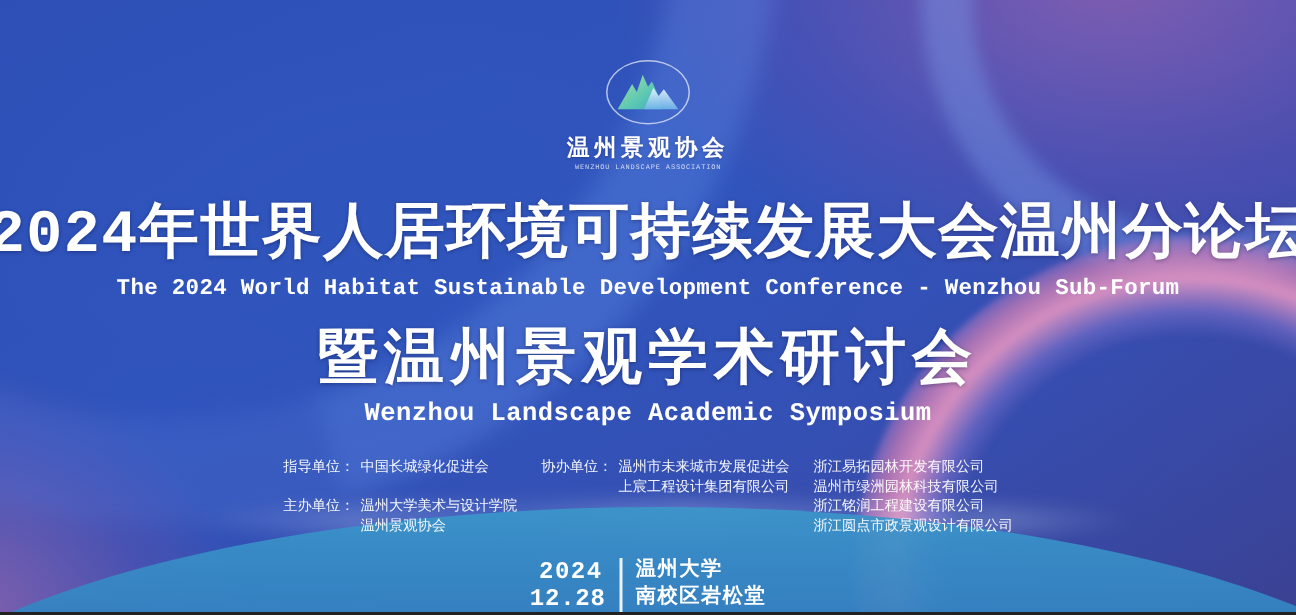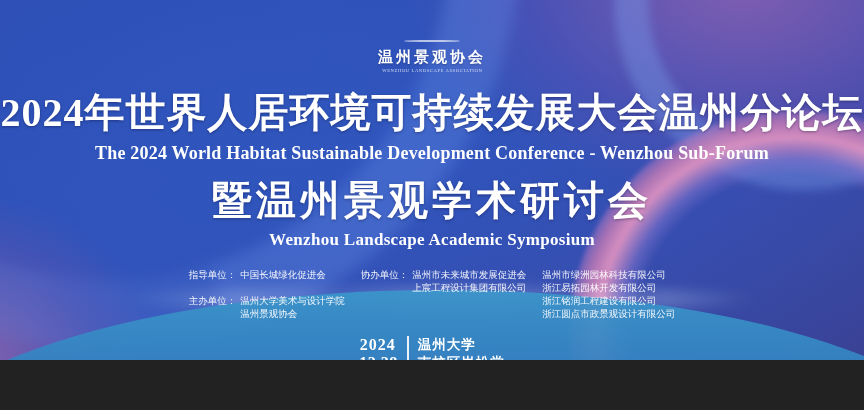--- a/index.html
+++ b/index.html
@@ -1,21 +1,21 @@
 <!DOCTYPE html>
 <html><head>
 <meta charset="utf-8">
 <style>
   html, body { margin: 0; padding: 0; background: #222; }
   * { box-sizing: border-box; }
   .stage {
     position: relative;
-    width: 864px; height: 360px;
+    width: 864px; height: 408px;
     overflow: hidden;
-    font-family: Liberation Serif, serif;
+    font-family: Liberation Mono, monospace;
     background:
       radial-gradient(480px 300px at 86% -4%, rgba(196,104,170,0.55), rgba(130,80,170,0.30) 45%, rgba(130,80,170,0) 70%),
       radial-gradient(260px 240px at -3% 102%, rgba(216,116,164,0.50), rgba(150,85,160,0.22) 48%, rgba(150,85,160,0) 72%),
       radial-gradient(900px 520px at 32% 38%, rgba(48,86,190,0.9), rgba(48,86,190,0) 80%),
       linear-gradient(158deg, #2b4ab0 0%, #2e50b8 42%, #3a49a8 70%, #3a4192 100%);
     color: #fff;
   }
   
   .swoosh-tl {
     position: absolute; left: -300px; top: -470px;
@@ -85,21 +85,21 @@
     transform: scale(0.58); transform-origin: top center;
   }
   .title-zh {
     margin: 8px 0 0 0;
     font-size: 40px; font-weight: 900; letter-spacing: 1px;
     text-shadow: 0 1px 3px rgba(0,0,40,0.35);
     white-space: nowrap;
   }
   .title-en {
     margin-top: 3px;
-    font-size: 18px; font-weight: 700; letter-spacing: 0.2px;
+    font-size: 15px; font-weight: 700; letter-spacing: 0.2px;
     white-space: nowrap;
   }
   .sub-zh {
     margin: 9px 0 0 0;
     font-size: 40px; font-weight: 900; letter-spacing: 4px;
     text-shadow: 0 1px 3px rgba(0,0,40,0.35);
     white-space: nowrap;
   }
   .sub-en {
     margin-top: 2px;
@@ -187,22 +187,22 @@
           <span class="org-label">协办单位：</span>
           <div class="org-lines">
             <div>温州市未来城市发展促进会</div>
             <div>上宸工程设计集团有限公司</div>
           </div>
         </div>
       </div>
 
       <div class="org-col">
         <div class="org-lines">
+          <div>浙江易拓园林开发有限公司</div>
           <div>温州市绿洲园林科技有限公司</div>
-          <div>浙江易拓园林开发有限公司</div>
           <div>浙江铭润工程建设有限公司</div>
           <div>浙江圆点市政景观设计有限公司</div>
         </div>
       </div>
 
     </div>
 
     <div class="event">
       <div class="date-block">
         <div class="event-year">2024</div>

